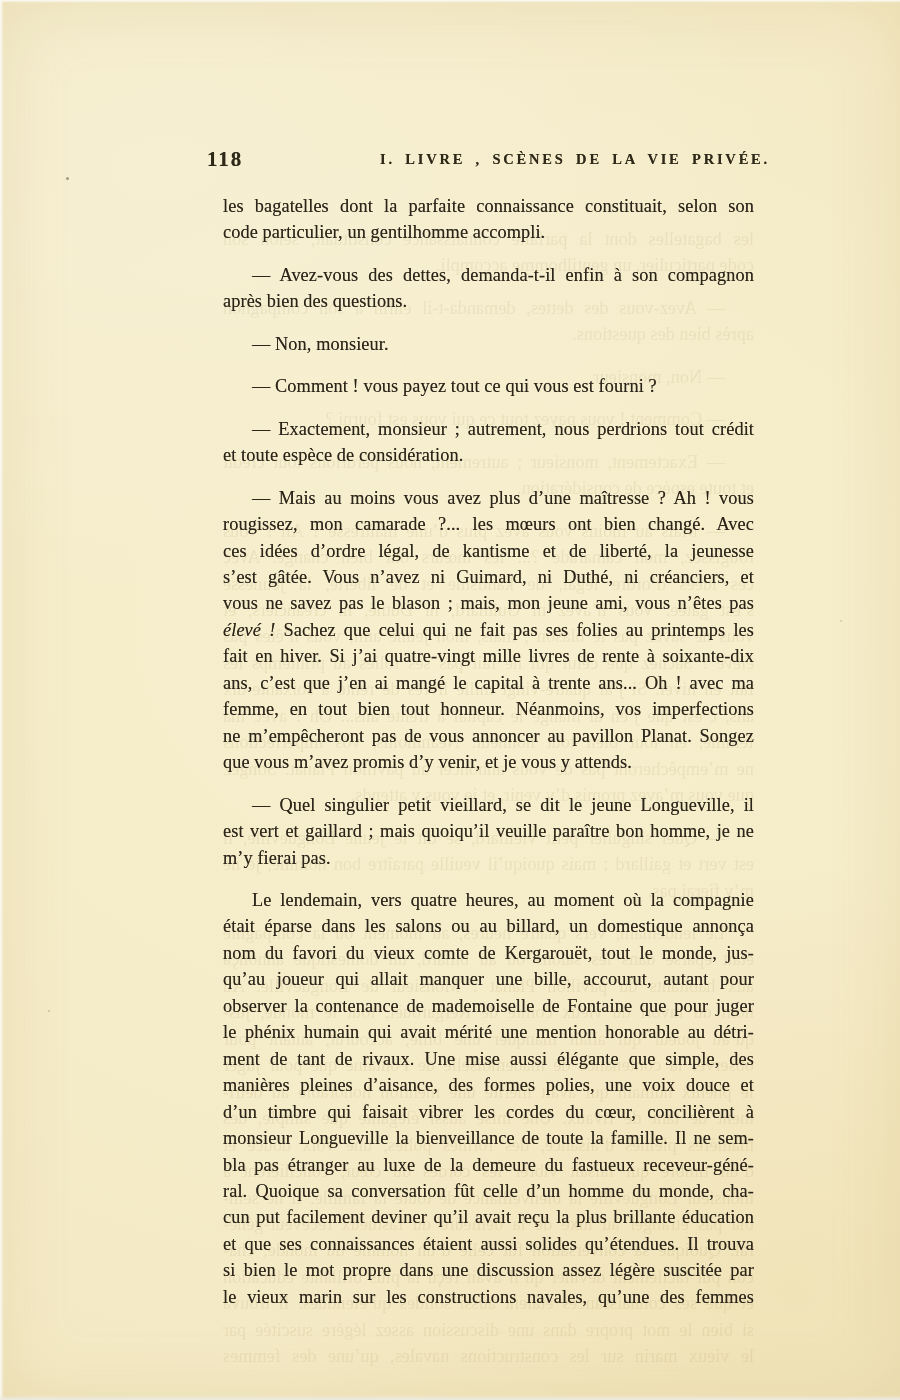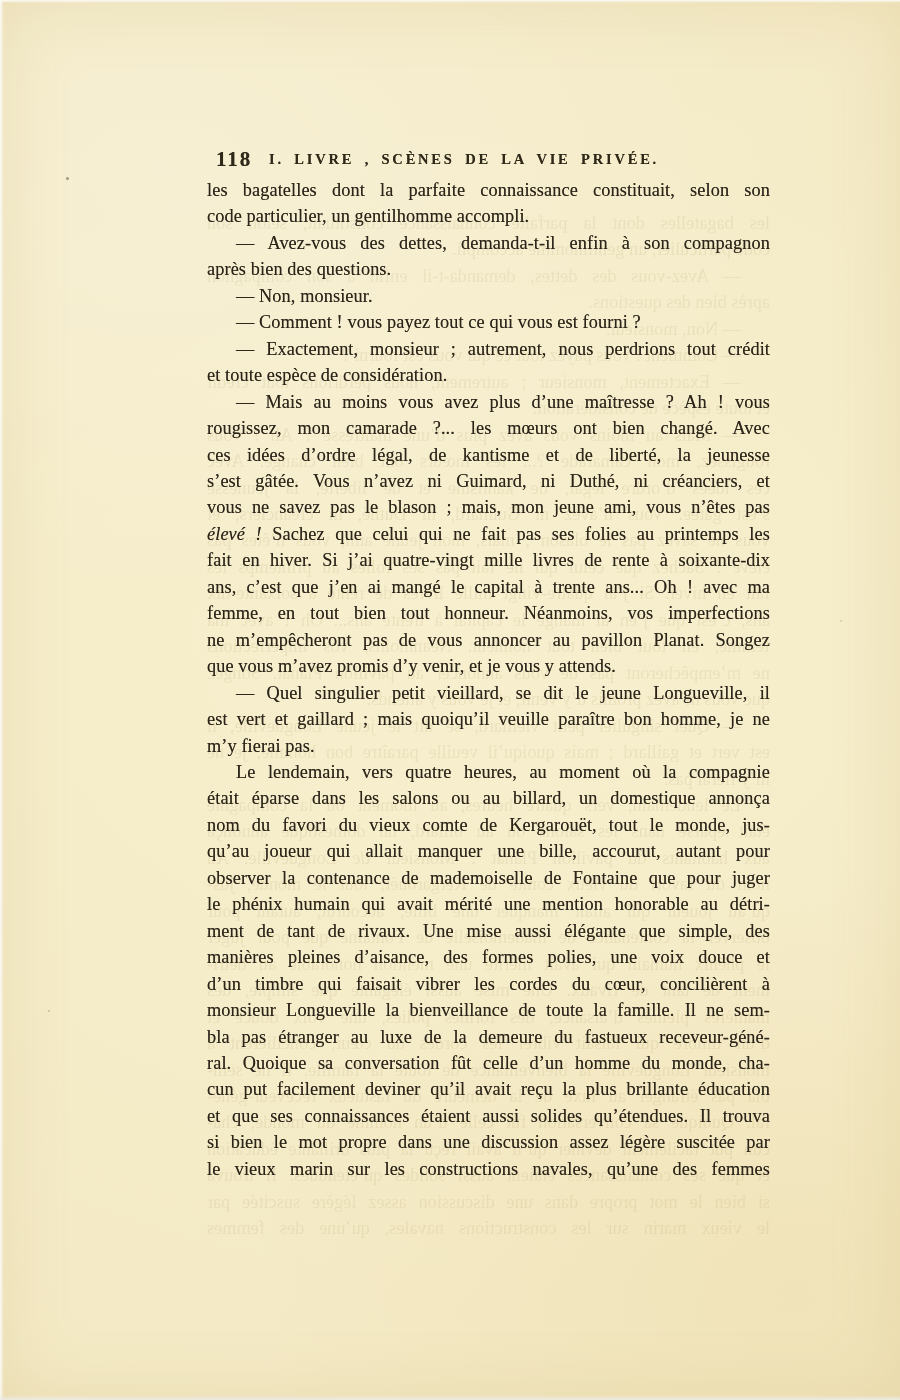--- a/index.html
+++ b/index.html
@@ -40,48 +40,48 @@
   .speck.s2 { left: 48px; top: 1010px; width: 2px; height: 2px; opacity: .30; }
   .speck.s3 { left: 840px; top: 620px; width: 2px; height: 2px; opacity: .22; }
 
   .running-header {
     position: absolute;
     left: 207px; top: 147px;
     width: 563px; height: 26px;
     color: #2e2818;
   }
   .page-number {
-    position: absolute; left: 9px; top: 0;
+    position: absolute; left: 0; top: 0;
     font-size: 21px; font-weight: 700;
     letter-spacing: 2px;
     text-shadow: 0 0 0.5px rgba(46,40,24,0.55);
   }
   .header-title {
     display: block;
     padding-left: 62px;
-    text-align: left;
+    text-align: right;
     font-size: 14.5px; font-weight: 700;
     letter-spacing: 2.8px;
     word-spacing: 4px;
     padding-top: 4px;
     text-shadow: 0 0 0.5px rgba(46,40,24,0.5);
     white-space: nowrap;
   }
 
   .body-text {
     position: absolute;
     left: 207px; top: 177px;
     width: 563px;
     font-size: 18.3px;
     line-height: 26.45px;
     color: #2b2419;
     text-shadow: 0 0 0.55px rgba(43,36,25,0.55);
     letter-spacing: 0.1px;
   }
-  .paragraph { margin: 0; }
+  .paragraph { margin: 16px; }
   .paragraph.indented .line:first-child { text-indent: 29px; }
   .line { text-align: justify; text-align-last: left; white-space: normal; }
   .line.filled { text-align-last: justify; }
 
   
   .ghost {
     position: absolute;
     left: 207px; top: 210px;
     width: 563px;
     font-size: 18.3px;

